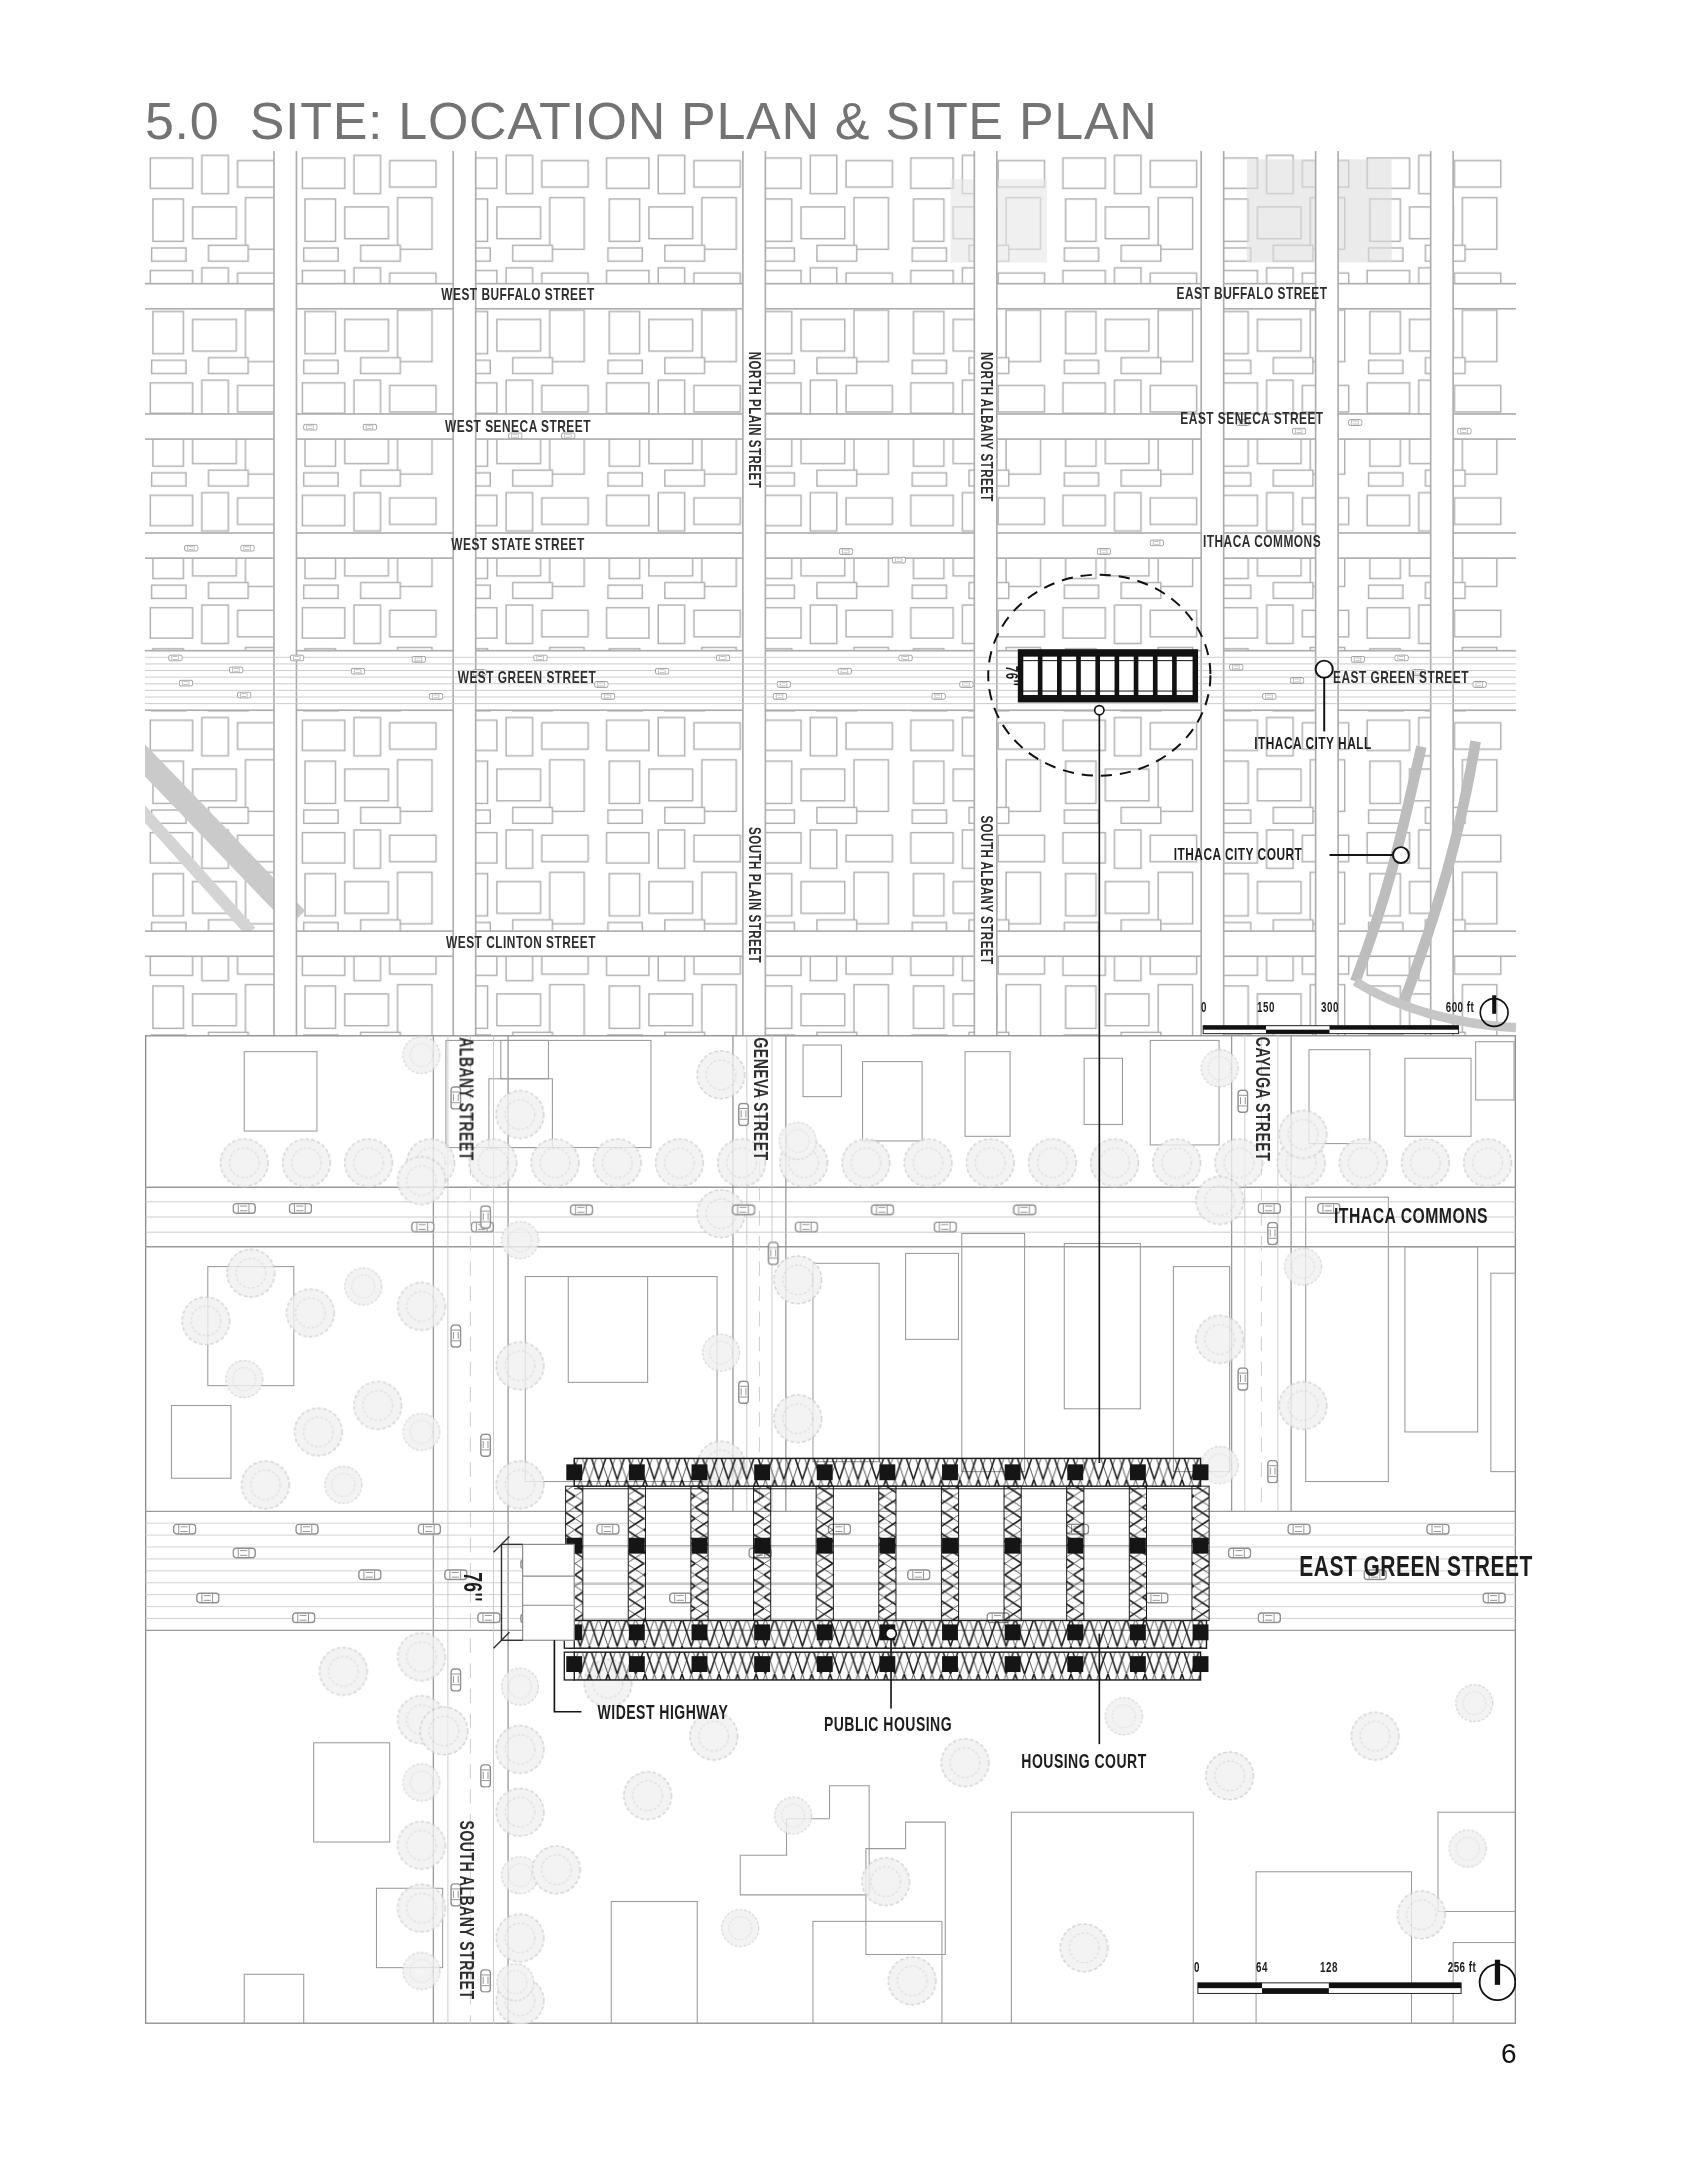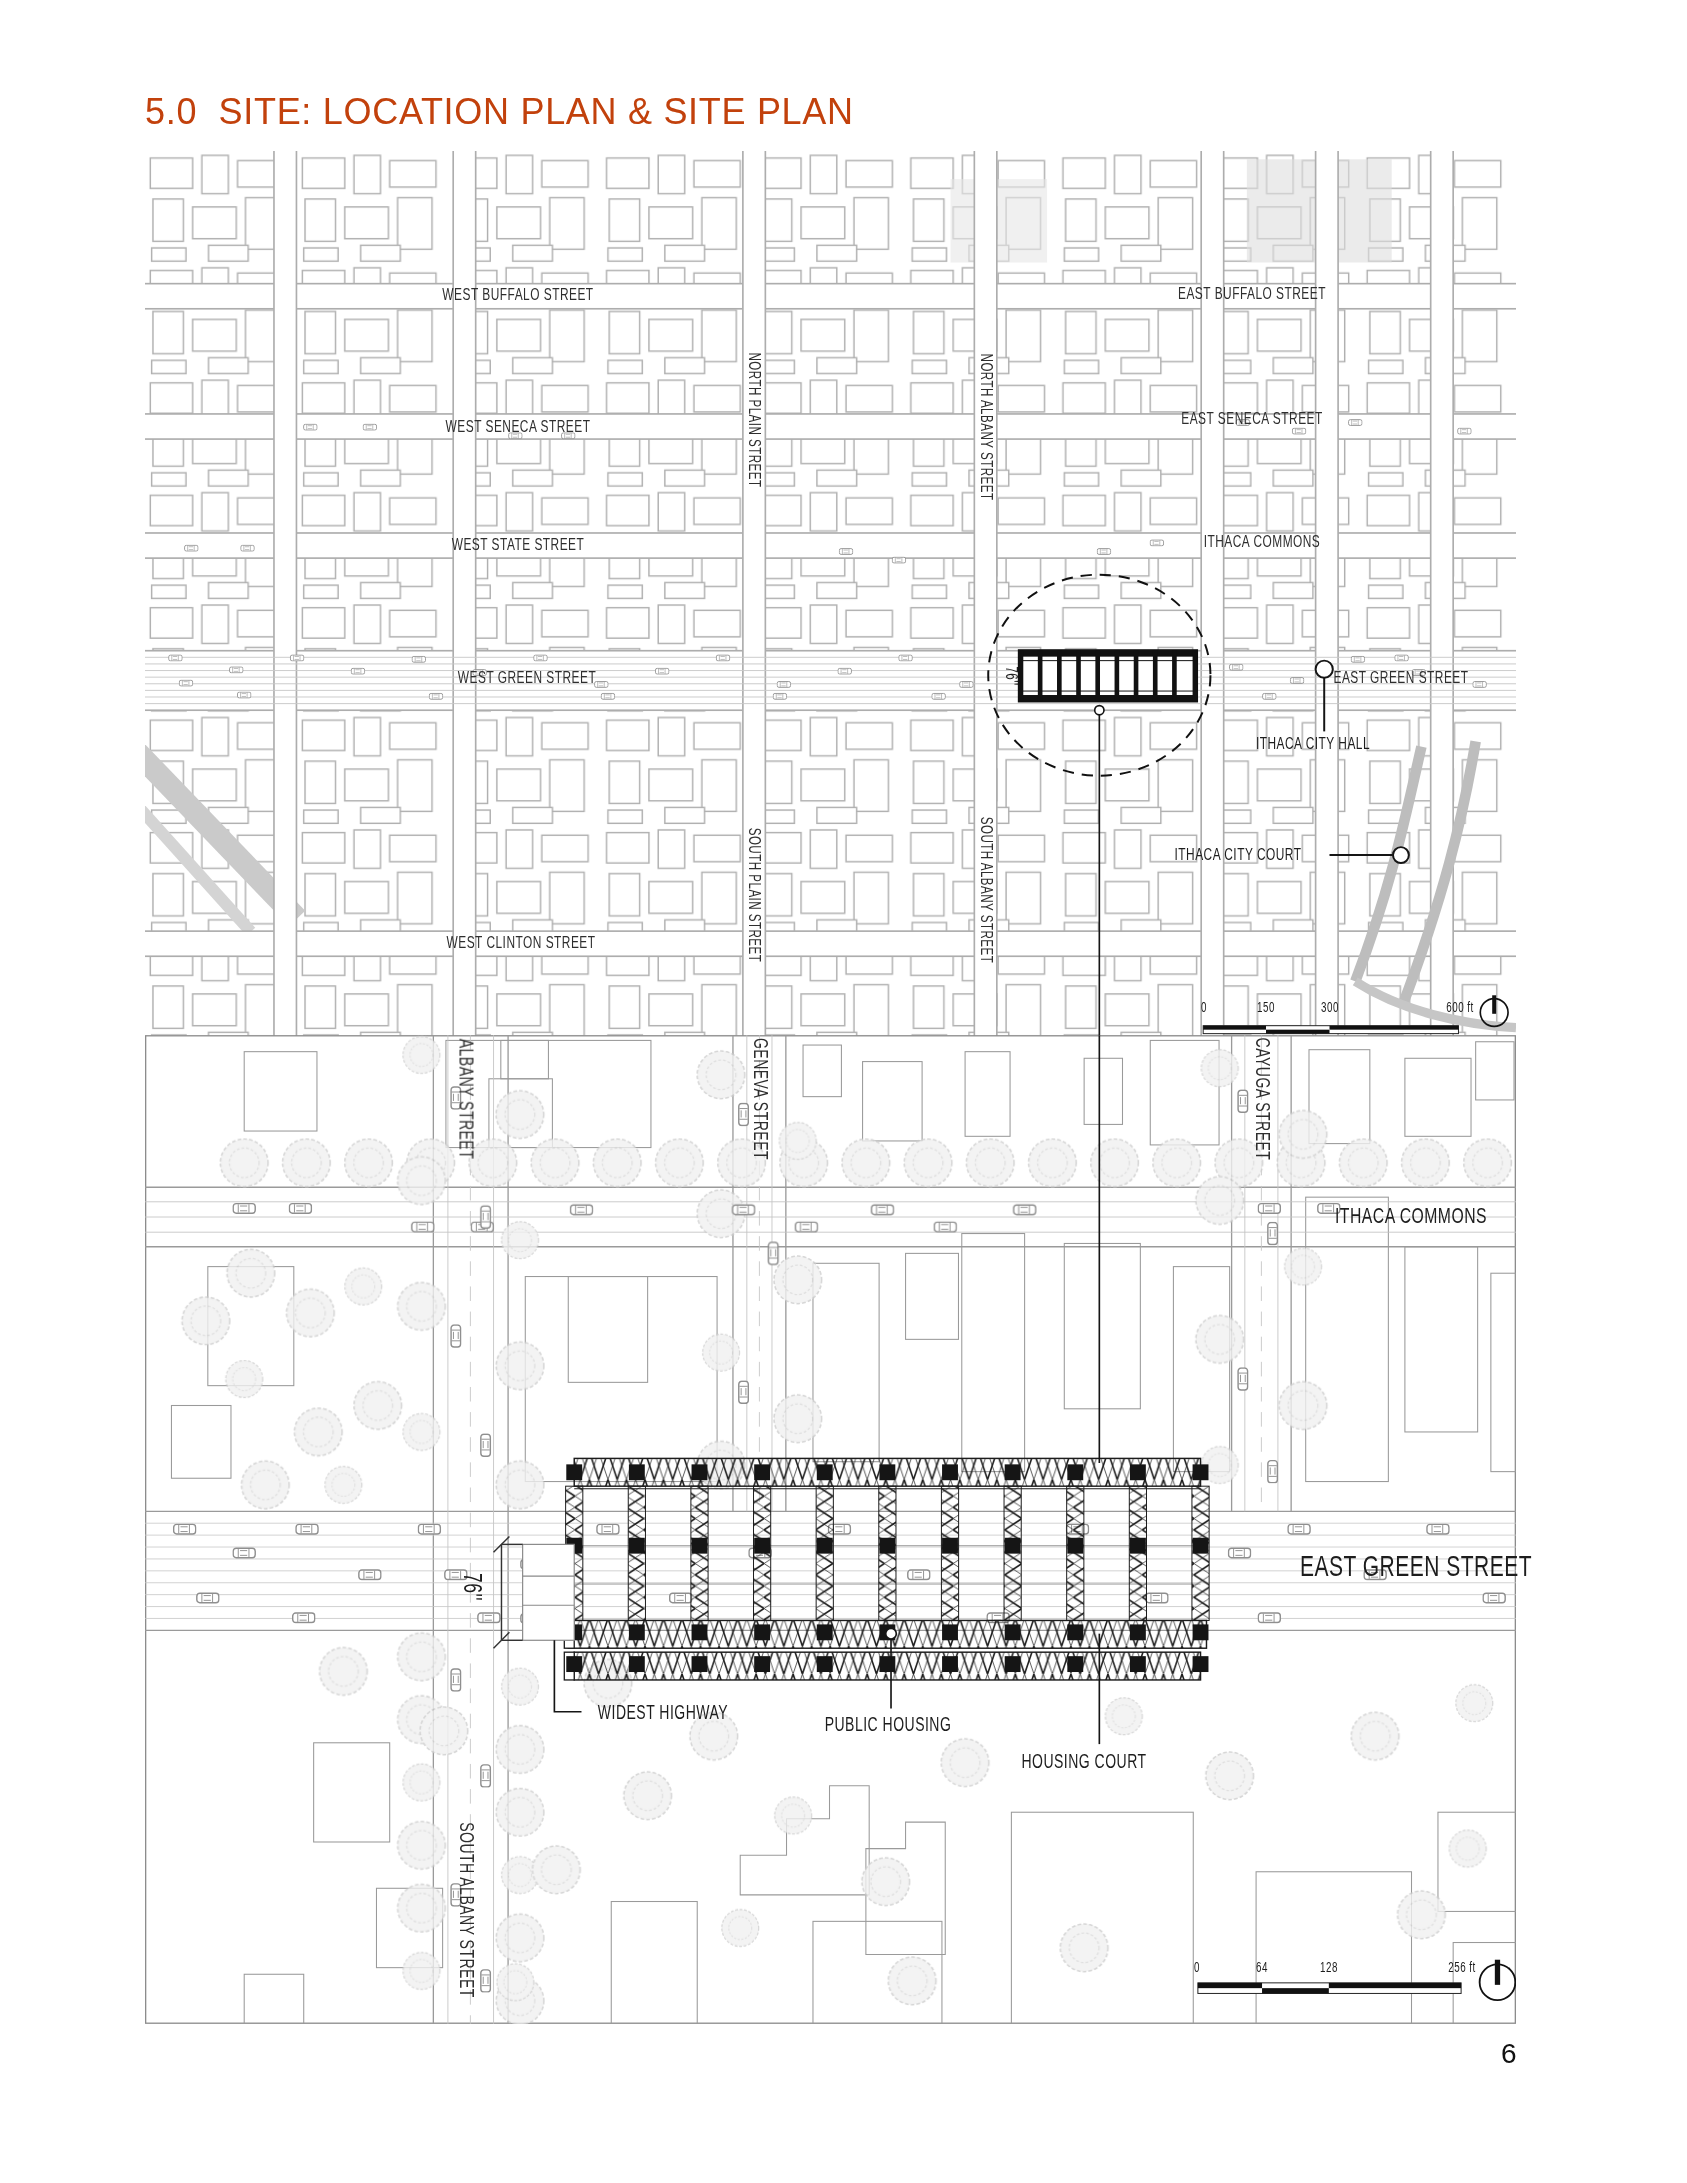--- a/index.html
+++ b/index.html
@@ -1,20 +1,20 @@
 <!DOCTYPE html>
 <html style="font-size:10.6px"><head>
 <meta charset="utf-8">
 <style>
   html,body{margin:0;padding:0;background:#fff;}
   .page{position:relative;width:1687px;height:2183px;background:#fff;overflow:hidden;
         font-family:"Liberation Sans",sans-serif;}
-  .title{position:absolute;left:145px;top:91px;font-size:36px;color:#c2410c;
+  .title{position:absolute;left:145px;top:91px;font-size:52px;color:#737373;
          letter-spacing:0.7px;white-space:pre;}
-  .map{position:absolute;}
+  .map{position:absolute;font-weight:bold;}
   .map svg{position:absolute;left:0;top:0;}
   .lbl{position:absolute;font-family:"Liberation Sans",sans-serif;color:#2e2e2e;
        letter-spacing:0.7px;white-space:nowrap;
        transform:translate(-50%,-50%) scaleX(.7);}
   .lbl.v{transform:translate(-50%,-50%) rotate(90deg) scaleX(.7);}
   .lbl.dark{color:#1d1d1d;}
   .pagenum{position:absolute;left:1501px;top:2038px;font-size:28px;color:#111;}
 </style>
 </head>
 <body>

